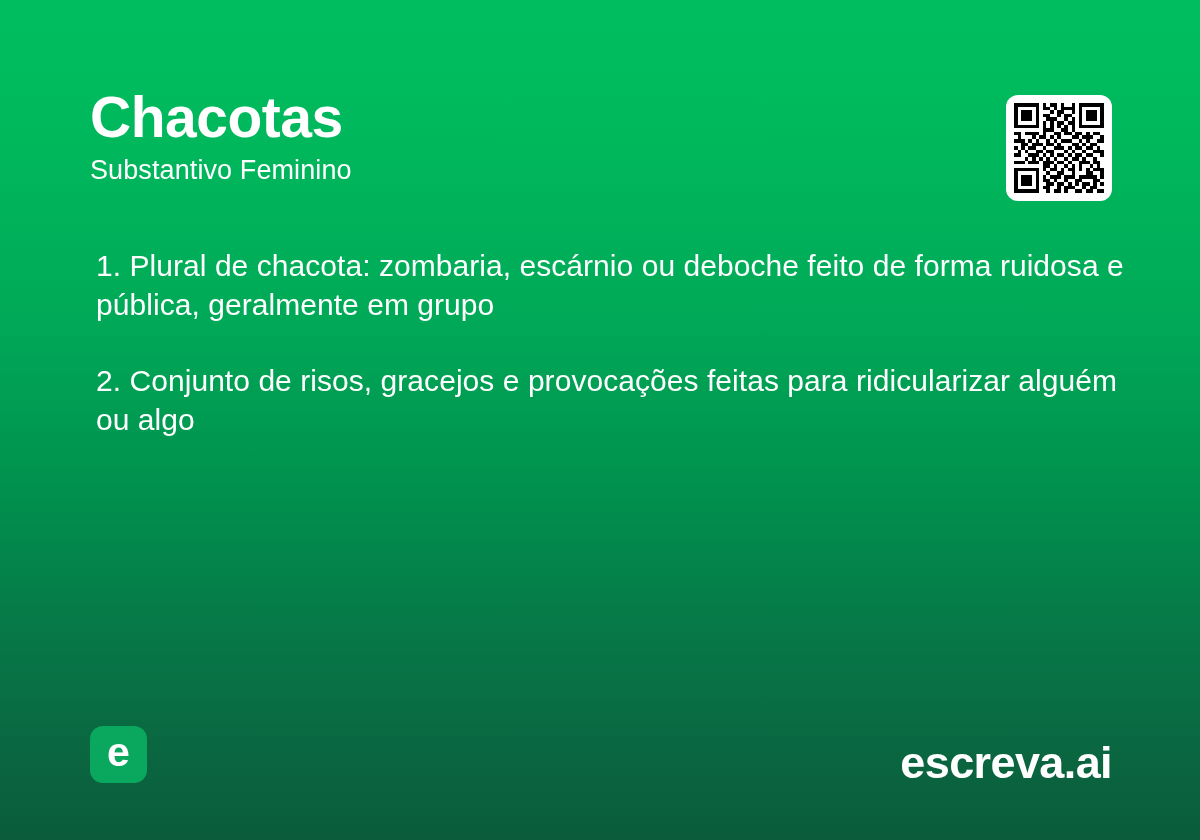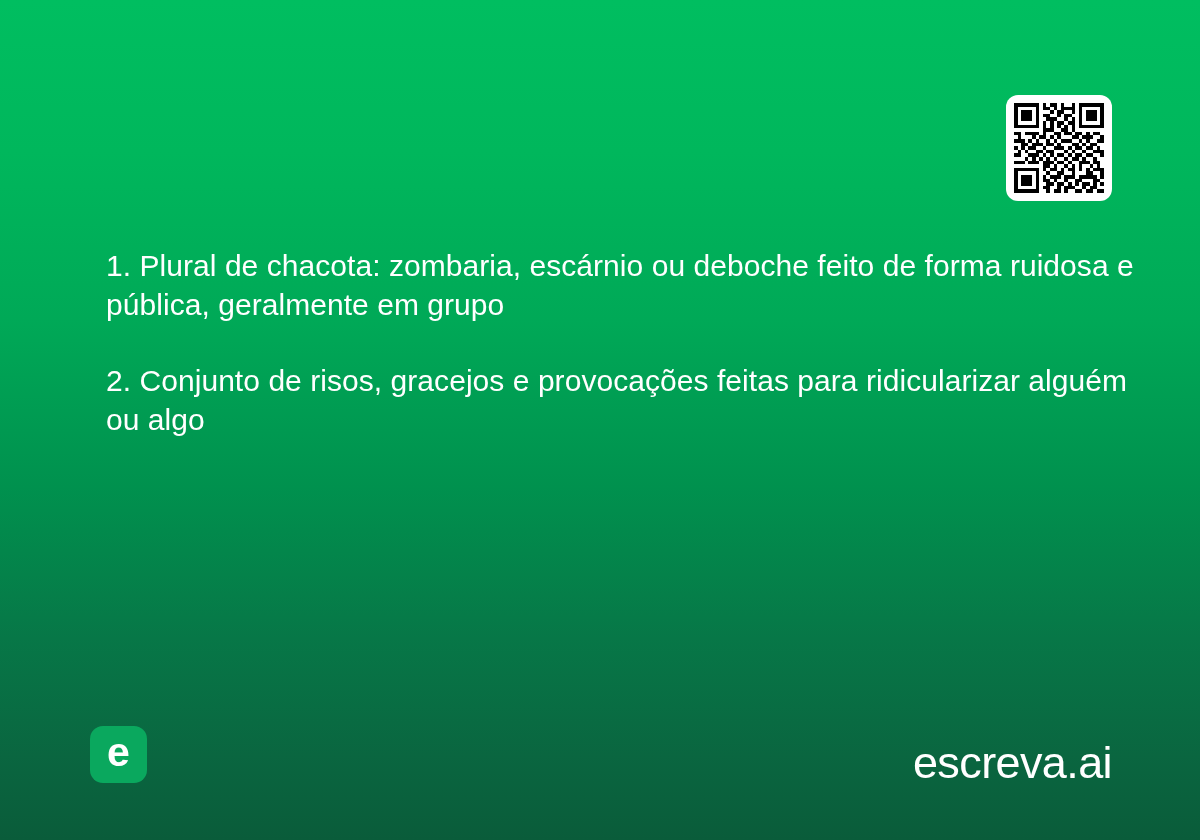--- a/index.html
+++ b/index.html
@@ -61,21 +61,21 @@
     height: 106px;
     background: #ffffff;
     border-radius: 12px;
     padding: 8px;
   }
   .qr-card svg { display: block; width: 100%; height: 100%; }
 
   
   .definitions {
     position: absolute;
-    left: 106px;
+    left: 96px;
     top: 246px;
     width: 1030px;
   }
   .definition {
     margin: 0 0 36px 0;
     font-size: 30px;
     line-height: 1.31;
     font-weight: 400;
     letter-spacing: 0.05px;
     color: #ffffff;
@@ -100,32 +100,36 @@
     font-weight: 700;
     line-height: 1;
     color: #ffffff;
     transform: translateY(-2px);
   }
   .brand {
     position: absolute;
     right: 88px;
     bottom: 55px;
     font-size: 45px;
-    font-weight: 400;
+    font-weight: 700;
     line-height: 1;
     letter-spacing: -0.6px;
     color: #ffffff;
     white-space: nowrap;
   }
 </style>
 </head>
 <body>
 
 <div class="card">
 
+  <div class="header">
+    <h1 class="title">Chacotas</h1>
+    <p class="subtitle">Substantivo Feminino</p>
+  </div>
 
   <div class="qr-card">
     <svg id="qr-svg" viewBox="0 0 25 25" shape-rendering="crispEdges" xmlns="http://www.w3.org/2000/svg">
         <rect x="0" y="0" width="1" height="1" fill="#000000"></rect>
         <rect x="1" y="0" width="1" height="1" fill="#000000"></rect>
         <rect x="2" y="0" width="1" height="1" fill="#000000"></rect>
         <rect x="3" y="0" width="1" height="1" fill="#000000"></rect>
         <rect x="4" y="0" width="1" height="1" fill="#000000"></rect>
         <rect x="5" y="0" width="1" height="1" fill="#000000"></rect>
         <rect x="6" y="0" width="1" height="1" fill="#000000"></rect>

